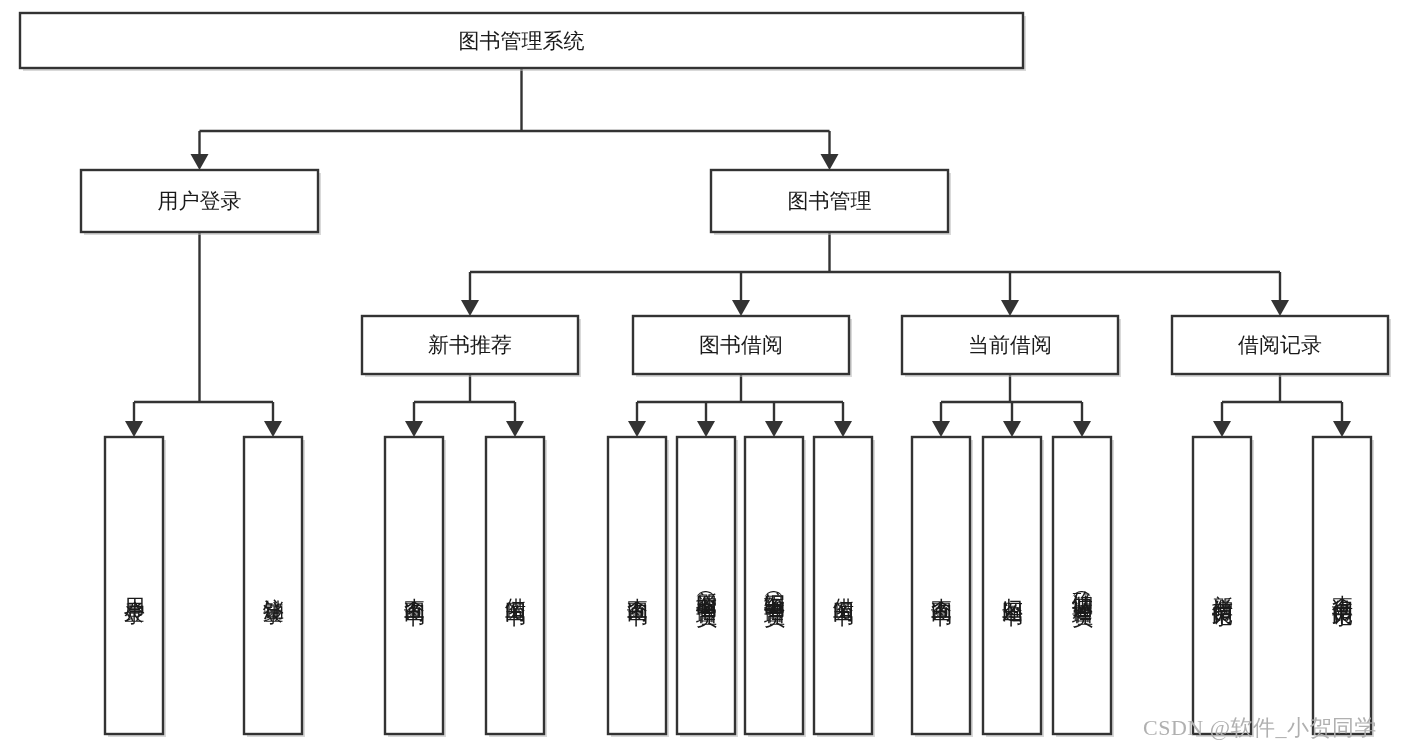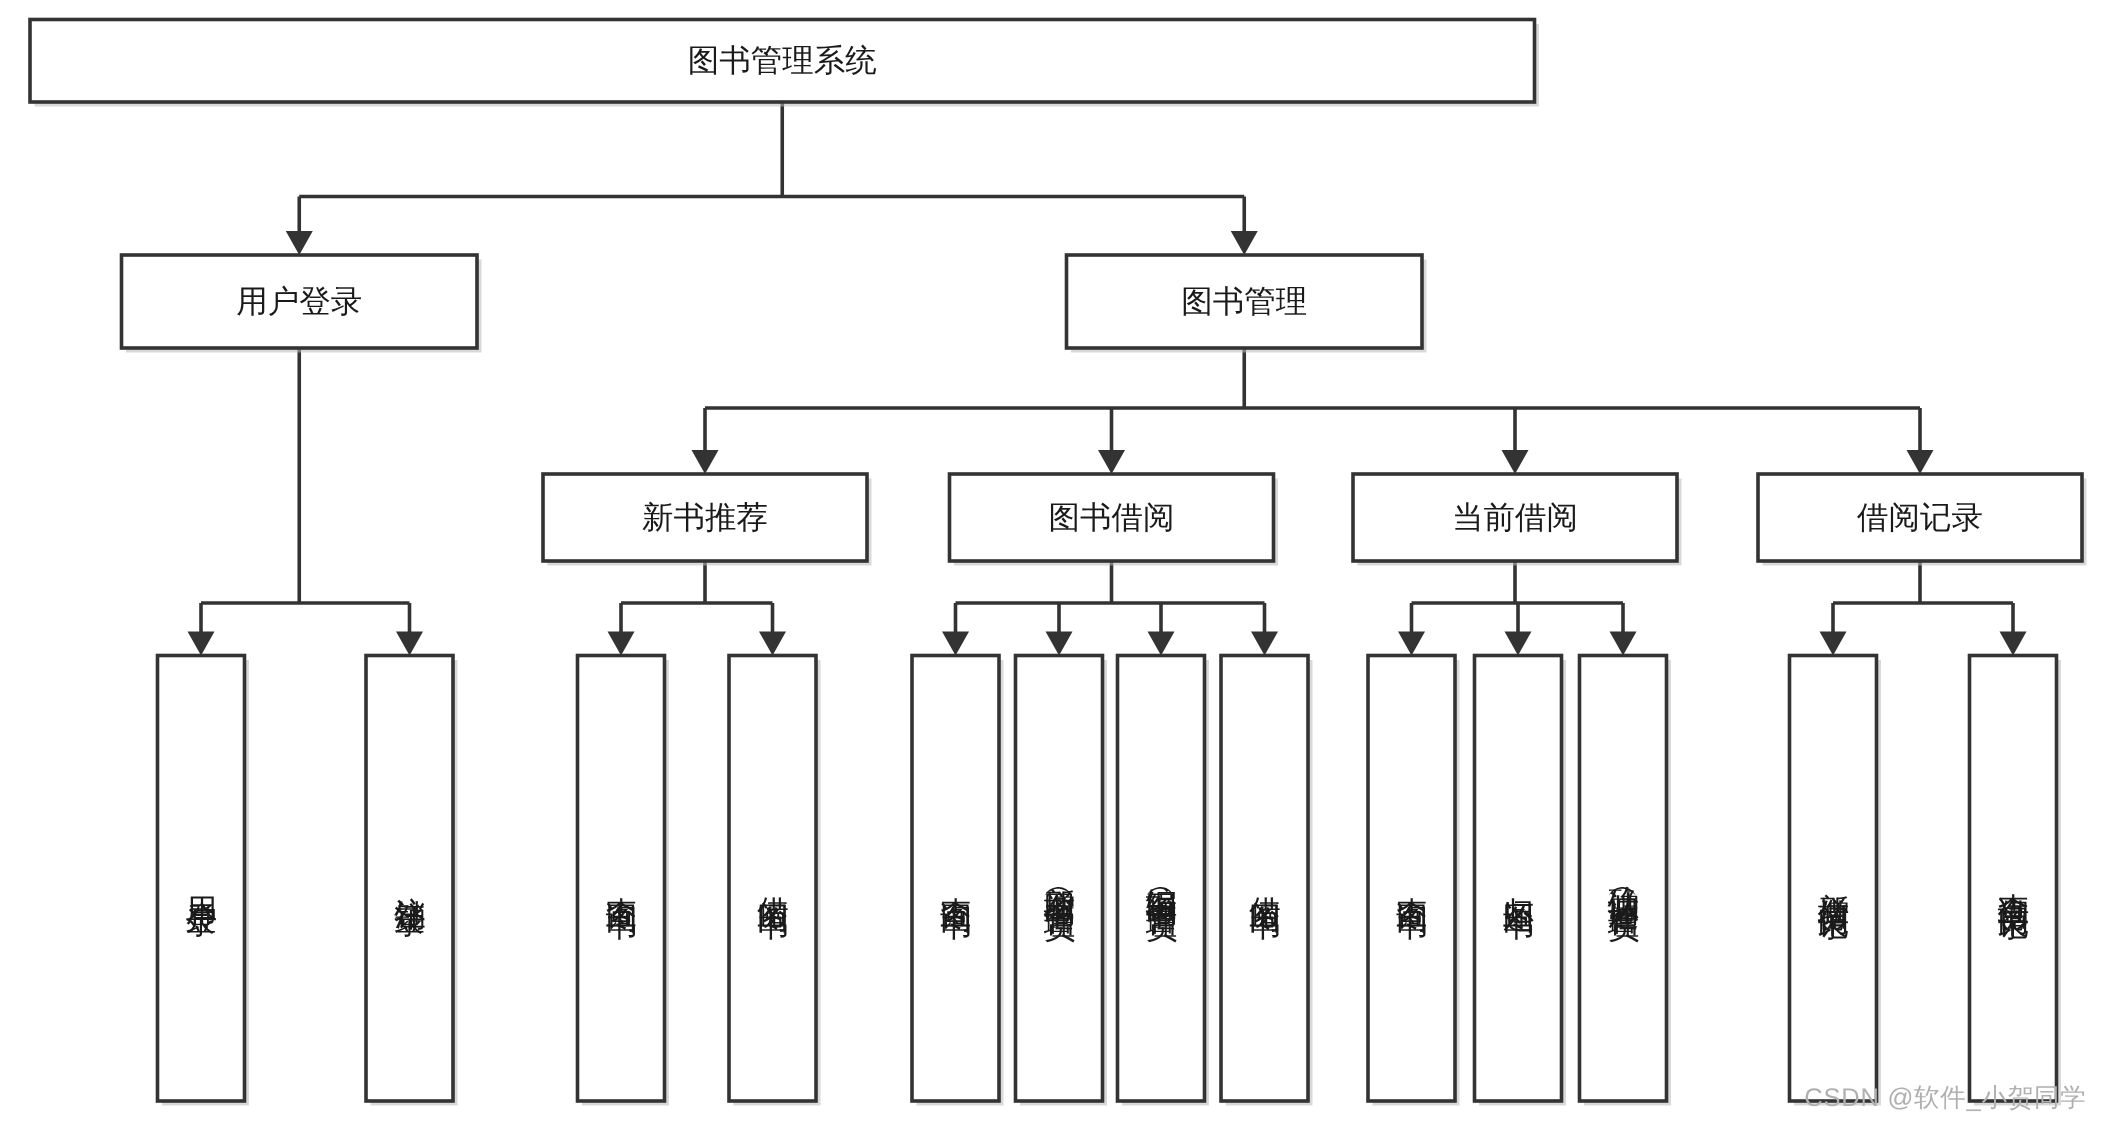--- a/index.html
+++ b/index.html
@@ -65,24 +65,24 @@
     font-family: "DejaVu Sans", "Liberation Sans", sans-serif;
     font-size: 21px;
     line-height: 1.18;
     letter-spacing: 2.5px;
     color: #1a1a1a;
     white-space: nowrap;
     text-align: center;
   }
   .watermark {
     position: absolute;
-    right: 14px;
+    right: 28px;
     bottom: 4px;
-    font-family: Liberation Sans, sans-serif;
-    font-size: 17px;
+    font-family: Liberation Serif, serif;
+    font-size: 22px;
     color: #b0b0b0;
     letter-spacing: 0.5px;
     white-space: nowrap;
   }
 </style>
 </head>
 <body>
 
 <div id="diagram-root">
   <svg class="diagram-canvas" viewBox="0 0 1405 747">

